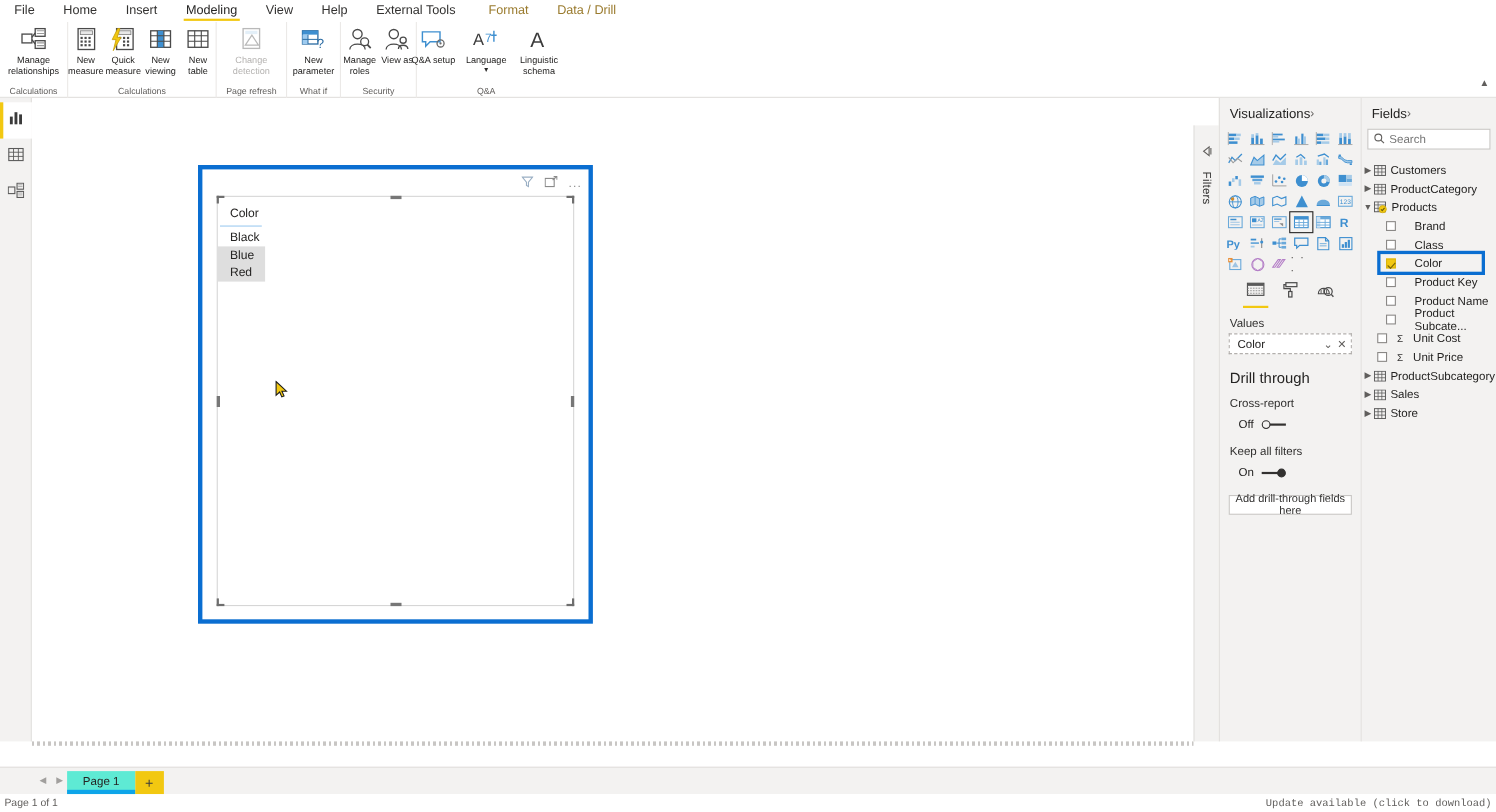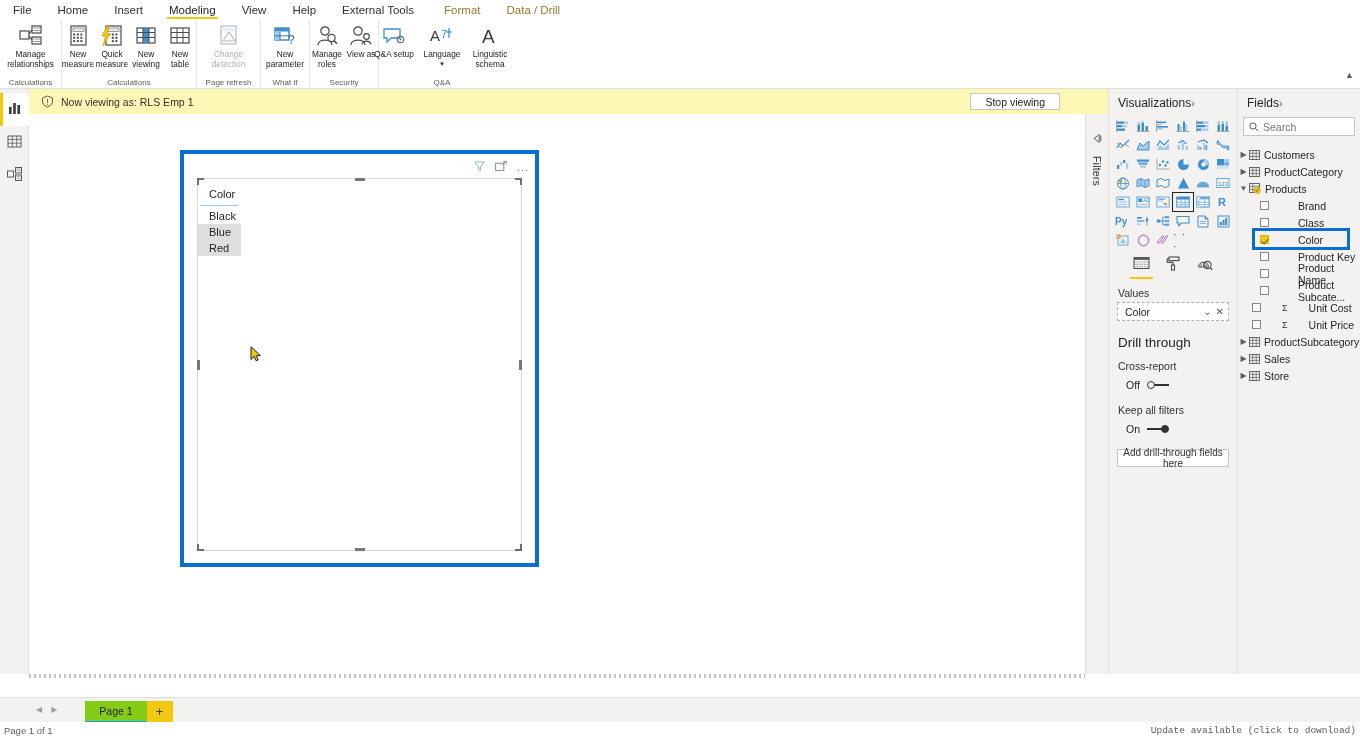--- a/index.html
+++ b/index.html
@@ -232,21 +232,21 @@
   .search-box input {
     border: none; outline: none; font-size: 10.5px; color: #252423;
     font-family: inherit; width: 90px; background: transparent;
   }
   .field-row {
     height: 17px; display: flex; align-items: center; font-size: 10.5px;
     color: #252423; cursor: default; position: relative;
   }
   .field-row .chev { width: 11px; text-align: center; font-size: 8px; color: #605e5c; }
   .field-row .tbl-ic { margin-right: 4px; display: flex; }
-  .field-child { padding-left: 22px; gap: 17px; }
+  .field-child { padding-left: 22px; gap: 5px; }
   .chk {
     width: 9px; height: 9px; border: 1px solid #8a8886; background: #ffffff;
     margin-right: 12px; flex: none;
   }
   .chk.checked { background: #f2c811; border-color: #d9b30f; position: relative; }
   .chk.checked::after {
     content: ""; position: absolute; left: 2px; top: 0.5px; width: 3px; height: 6px;
     border: solid #7a6508; border-width: 0 1.3px 1.3px 0; transform: rotate(42deg);
   }
   .sigma { font-size: 9px; color: #323130; margin-right: 4px; }
@@ -257,23 +257,23 @@
 
   
   .page-bar {
     position: absolute; left: 0; top: 697px; width: 1360px; height: 25px;
     background: #f3f2f1; border-top: 1px solid #e1dfdd;
     display: flex; align-items: flex-end;
   }
   .pg-nav { display: flex; align-items: center; height: 25px; padding: 0 4px 0 36px; gap: 9px; }
   .pg-arrow { font-size: 8px; color: #a19f9d; cursor: default; }
   .pg-tab {
-    background: #84cc16; font-size: 10.5px; color: #252423;
+    background: #5eead4; font-size: 10.5px; color: #252423;
     padding: 0 14px; height: 21px; line-height: 21px;
-    border-bottom: 1px solid #0ea5e9; cursor: default; margin-left: 24px;
+    border-bottom: 4px solid #0ea5e9; cursor: default;
   }
   .pg-add {
     background: #f2c811; width: 26px; height: 21px;
     display: flex; align-items: center; justify-content: center;
     font-size: 13px; color: #3b3b3b; cursor: default;
   }
   .status-bar {
     position: absolute; left: 0; top: 722px; width: 1360px; height: 16px;
     background: #ffffff; display: flex; align-items: center;
     justify-content: space-between; padding: 0 4px 0 4px;
@@ -525,31 +525,20 @@
           <rect x="8.5" y="8" width="6" height="5.5" fill="none" stroke="#5a5a5a" stroke-width="1"></rect>
           <line x1="9.5" y1="2" x2="13.5" y2="2" stroke="#9a9a9a" stroke-width=".7"></line>
           <line x1="9.5" y1="3.6" x2="13.5" y2="3.6" stroke="#9a9a9a" stroke-width=".7"></line>
           <line x1="9.5" y1="9.5" x2="13.5" y2="9.5" stroke="#9a9a9a" stroke-width=".7"></line>
           <line x1="9.5" y1="11.2" x2="13.5" y2="11.2" stroke="#9a9a9a" stroke-width=".7"></line>
         </svg>
       </span>
     </div>
   </div>
 
-  <div class="rls-banner">
-    <span class="warn-ic">
-      <svg width="13" height="13" viewBox="0 0 13 13">
-        <path d="M6.5 1 L11.5 3 V7 C11.5 10 6.5 12 6.5 12 C6.5 12 1.5 10 1.5 7 V3 Z" fill="none" stroke="#605e5c" stroke-width="1"></path>
-        <line x1="6.5" y1="4" x2="6.5" y2="7.6" stroke="#605e5c" stroke-width="1"></line>
-        <circle cx="6.5" cy="9.2" r=".65" fill="#605e5c"></circle>
-      </svg>
-    </span>
-    <span>Now viewing as: RLS Emp 1</span>
-    <button class="stop-viewing-btn">Stop viewing</button>
-  </div>
 
   <div class="canvas-area">
 
     <div class="visual-wrap">
 
       <div class="visual-header">
         <span class="vh-ic">
           <svg width="11" height="11" viewBox="0 0 11 11">
             <path d="M0.8 1 H10.2 L6.4 5.6 V9.6 L4.6 8.6 V5.6 Z" fill="none" stroke="#9aafc4" stroke-width="1"></path>
           </svg>

